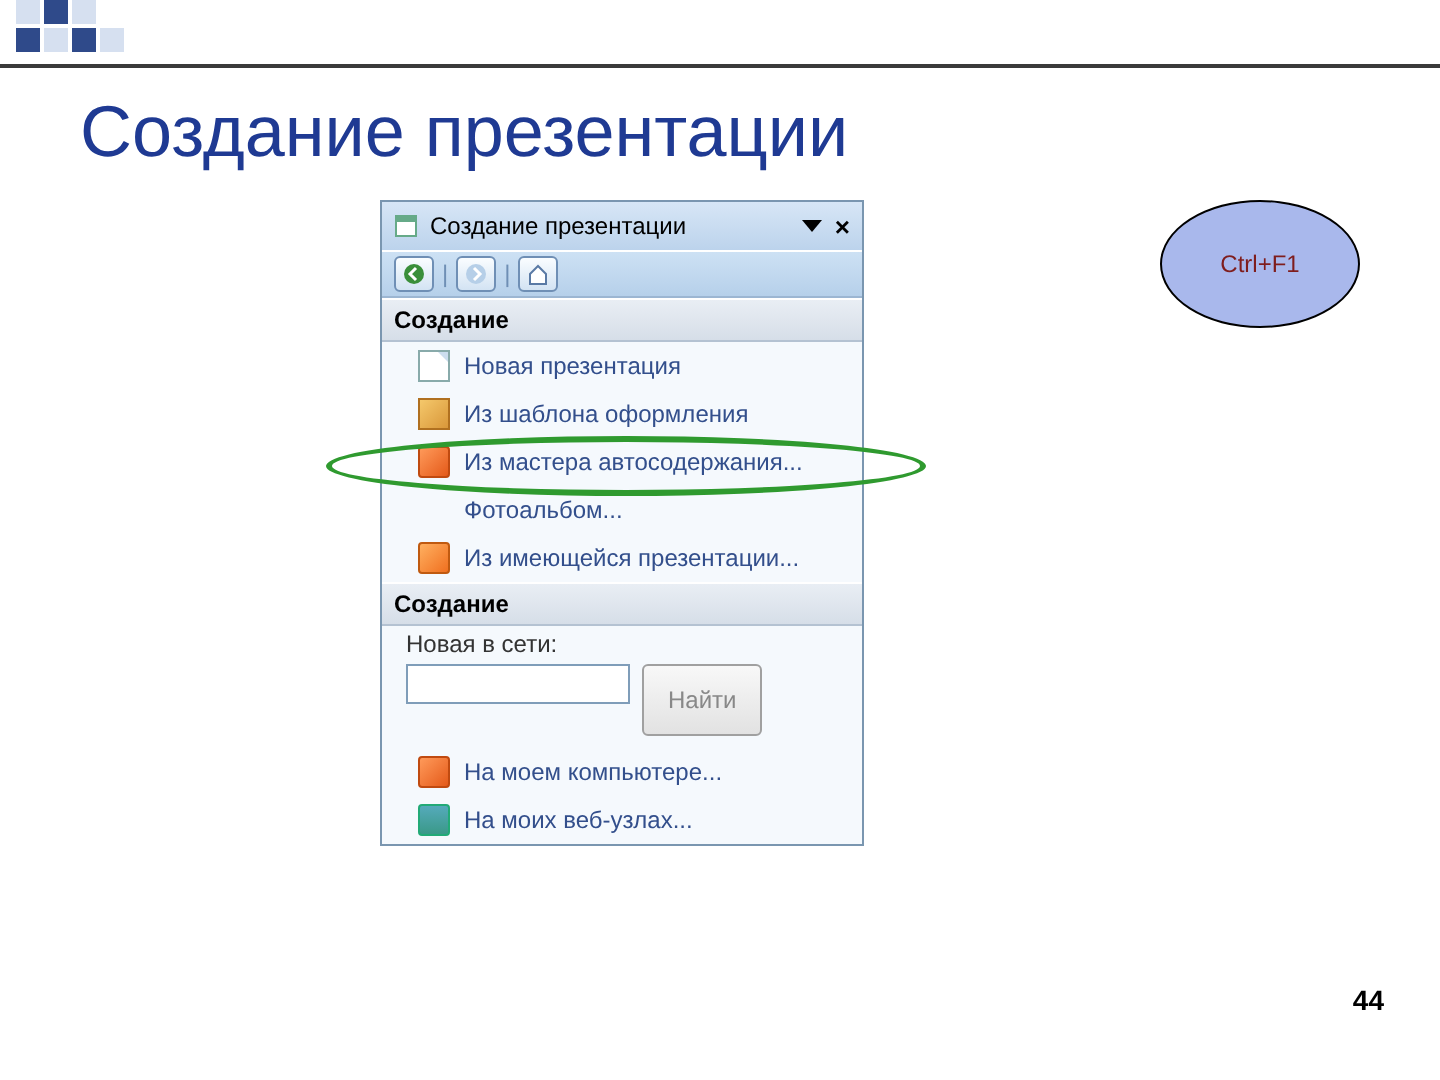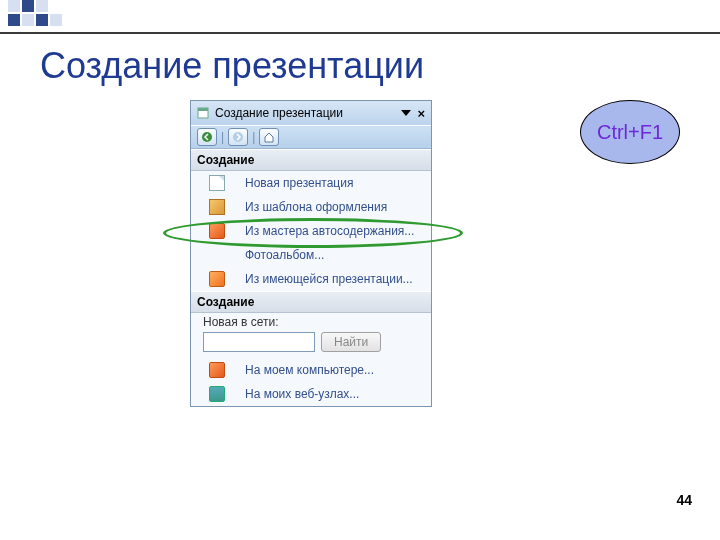--- a/index.html
+++ b/index.html
@@ -41,21 +41,21 @@
     color: #000;
   }
   .shortcut-badge {
     position: absolute;
     left: 580px; top: 100px;
     width: 100px; height: 64px;
     border-radius: 50%;
     background: #a9b8ec;
     border: 1px solid #000;
     display: flex; align-items: center; justify-content: center;
-    font-size: 20px; color: #6d28d9;
+    font-size: 12px; color: #7f1d1d;
     font-family: Arial, sans-serif;
   }
   .taskpane {
     position: absolute;
     left: 190px; top: 100px;
     width: 242px;
     border: 1px solid #7a96b0;
     background: #eef3f8;
     font-size: 12px;
     color: #000;
@@ -89,21 +89,21 @@
   .section-hdr {
     background: linear-gradient(#e9eef4, #d6dee8);
     border-top: 1px solid #fff;
     border-bottom: 1px solid #b4c2d2;
     font-weight: bold;
     padding: 3px 6px;
   }
   .tp-body { background: #f5f9fd; }
   .item {
     display: flex; align-items: center;
-    gap: 20px;
+    gap: 7px;
     padding: 4px 8px 4px 18px;
     color: #334f8c;
     cursor: pointer;
   }
   .icon {
     width: 16px; height: 16px;
     flex-shrink: 0;
     display: flex; align-items: center; justify-content: center;
     font-size: 11px;
   }
@@ -123,21 +123,21 @@
     display: flex; gap: 6px; margin-top: 3px;
   }
   .search-input {
     width: 112px; height: 20px;
     border: 1px solid #7f9db9;
     background: #fff;
     font-size: 12px;
     padding: 0 3px;
   }
   .search-btn {
-    height: 20px;
+    height: 36px;
     padding: 0 12px;
     border: 1px solid #a0a0a0;
     background: linear-gradient(#f8f8f8,#e2e2e2);
     border-radius: 3px;
     color: #888;
     font-size: 12px;
   }
   .highlight-oval {
     position: absolute;
     left: 163px; top: 218px;

